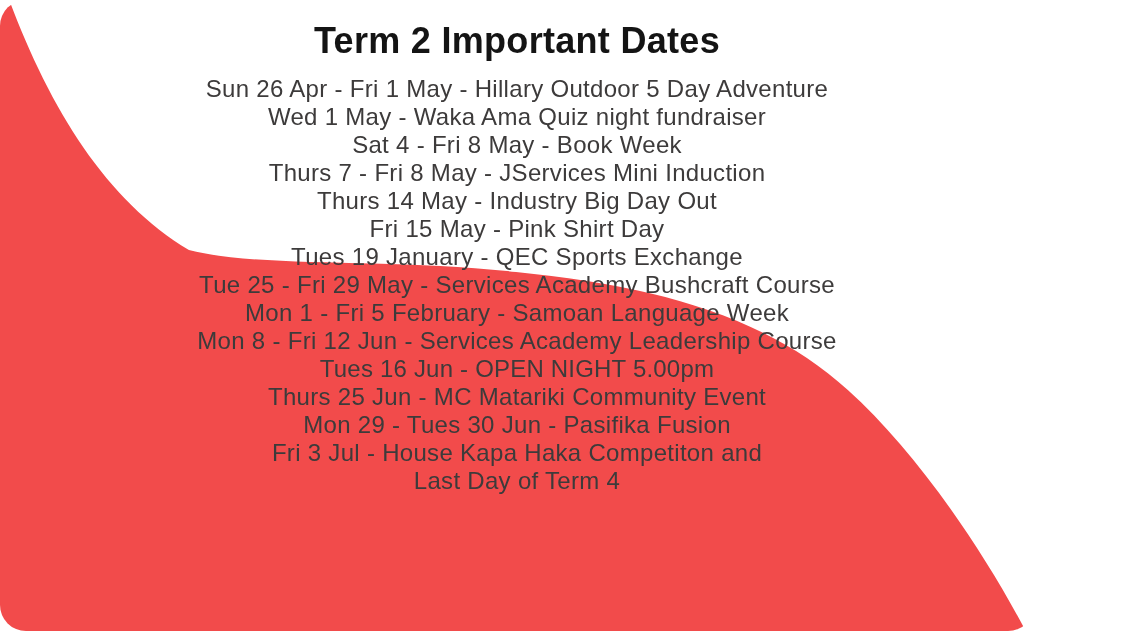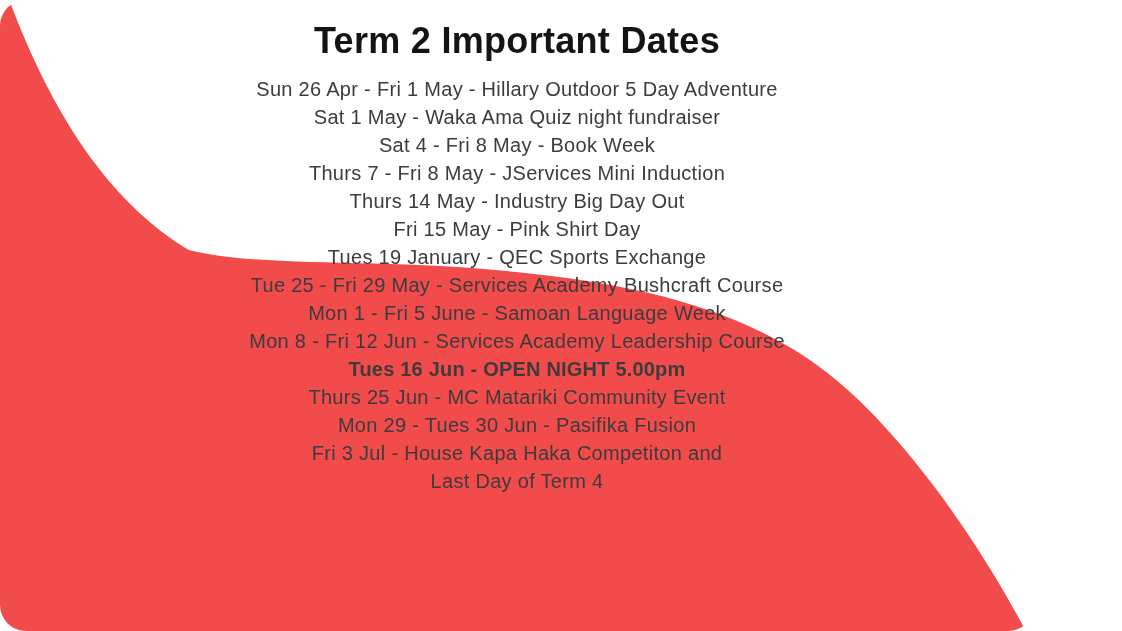--- a/index.html
+++ b/index.html
@@ -41,28 +41,28 @@
     line-height: 46px;
     font-weight: 800;
     letter-spacing: 0.3px;
     color: var(--title-color, #141414);
   }
   .events {
     margin: 0 auto;
     width: 900px;
   }
   .event-line {
-    font-size: 20px;
+    font-size: 24px;
     line-height: 28px;
     letter-spacing: 0.3px;
     color: var(--text-color, #3d3b3b);
     white-space: nowrap;
   }
   .event-line.bold {
-    font-weight: 700;
+    font-weight: 400;
     letter-spacing: 0.2px;
   }
 </style>
 </head>
 <body>
 
 <div class="canvas" style="--bg: #ffffff; --accent: #f24b4b; --title-color: #141414; --text-color: #3d3b3b;">
 
   <svg class="wave" viewBox="0 0 1122 631" preserveAspectRatio="none" aria-hidden="true">
     <path fill="currentColor" d="M 10 0
@@ -72,28 +72,28 @@
              C 990 448, 1062 542, 1113 631
              L 0 631
              L 0 0
              Z"></path>
   </svg>
 
   <div class="content">
     <h1 class="page-title">Term 2 Important Dates</h1>
     <div class="events">
         <div class="event-line">Sun 26 Apr - Fri 1 May - Hillary Outdoor 5 Day Adventure</div>
-        <div class="event-line">Sat 1 May - Waka Ama Quiz night fundraiser</div>
+        <div class="event-line">Wed 1 May - Waka Ama Quiz night fundraiser</div>
         <div class="event-line">Sat 4 - Fri 8 May - Book Week</div>
         <div class="event-line">Thurs 7 - Fri 8 May - JServices Mini Induction</div>
         <div class="event-line">Thurs 14 May - Industry Big Day Out</div>
         <div class="event-line">Fri 15 May - Pink Shirt Day</div>
         <div class="event-line">Tues 19 January - QEC Sports Exchange</div>
         <div class="event-line">Tue 25 - Fri 29 May - Services Academy Bushcraft Course</div>
-        <div class="event-line">Mon 1 - Fri 5 June - Samoan Language Week</div>
+        <div class="event-line">Mon 1 - Fri 5 February - Samoan Language Week</div>
         <div class="event-line">Mon 8 - Fri 12 Jun - Services Academy Leadership Course</div>
         <div class="event-line bold">Tues 16 Jun - OPEN NIGHT 5.00pm</div>
         <div class="event-line">Thurs 25 Jun - MC Matariki Community Event</div>
         <div class="event-line">Mon 29 - Tues 30 Jun - Pasifika Fusion</div>
         <div class="event-line">Fri 3 Jul - House Kapa Haka Competiton and</div>
         <div class="event-line">Last Day of Term 4</div>
       </div>
   </div>
 
 </div>

